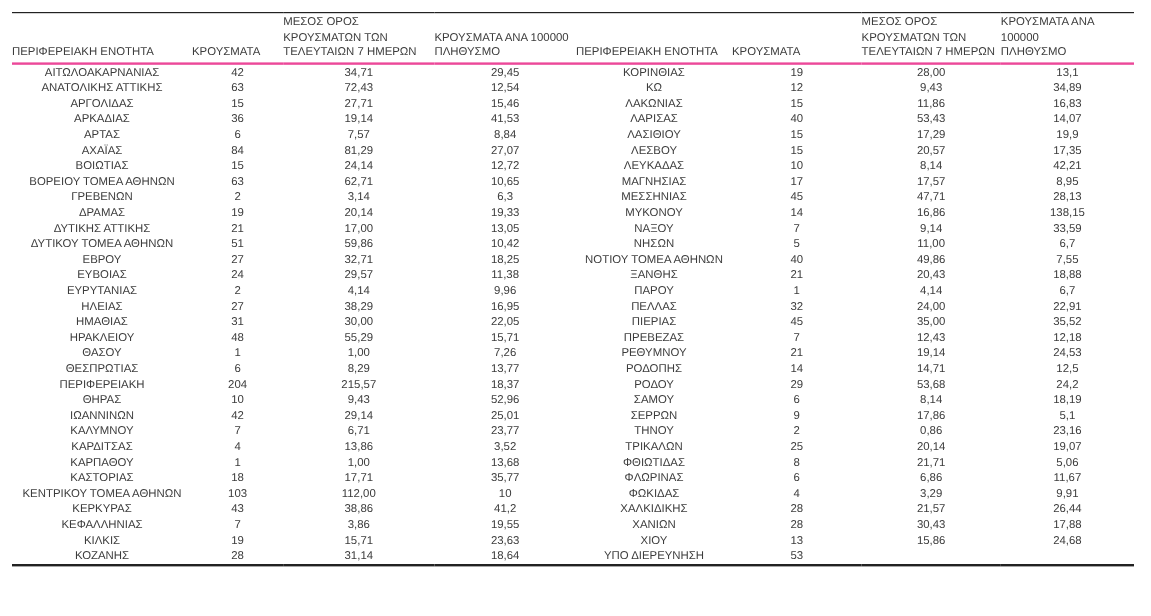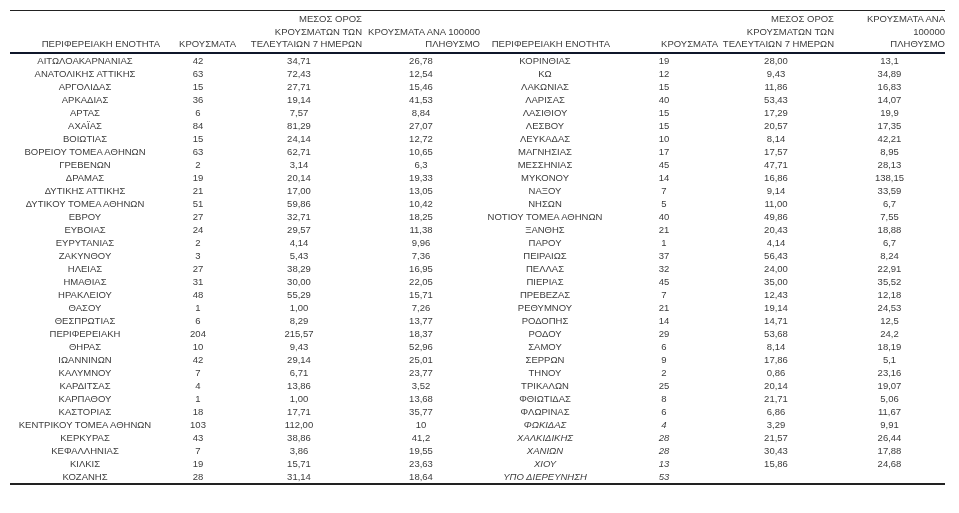--- a/index.html
+++ b/index.html
@@ -21,36 +21,35 @@
     width: 935px;
     margin: 10px 0 0 10px;
     font-size: 9.5px;
     color: #3c3c3c;
     border-top: 1.5px solid #222222;
     border-bottom: 2px solid #222222;
   }
   table.cases-table thead th {
     font-weight: normal;
     vertical-align: bottom;
-    text-align: right;
-    border-bottom: 2px solid #0f172a;
+    text-align: left;
+    border-bottom: 2px solid #ec4899;
     padding: 2px 0 1px 0;
     line-height: 12.5px;
     white-space: pre-line;
   }
   table.cases-table tbody td {
     text-align: center;
     height: 13px;
     line-height: 13px;
     padding: 0;
     white-space: nowrap;
     overflow: hidden;
   }
   .italic {
-    font-style: italic;
     margin-top: 39px;
   }
 </style>
 </head>
 <body>
 
 <div class="page">
   <table class="cases-table">
     <colgroup>
       <col style="width:150px">
@@ -78,21 +77,21 @@
 ΤΕΛΕΥΤΑΙΩΝ 7 ΗΜΕΡΩΝ</th>
         <th>ΚΡΟΥΣΜΑΤΑ ΑΝΑ 100000
 ΠΛΗΘΥΣΜΟ</th>
       </tr>
     </thead>
     <tbody>
         <tr>
           <td>ΑΙΤΩΛΟΑΚΑΡΝΑΝΙΑΣ</td>
           <td>42</td>
           <td>34,71</td>
-          <td>26,78</td>
+          <td>29,45</td>
           <td>ΚΟΡΙΝΘΙΑΣ</td>
           <td>19</td>
           <td>28,00</td>
           <td>13,1</td>
         </tr>
         <tr>
           <td>ΑΝΑΤΟΛΙΚΗΣ ΑΤΤΙΚΗΣ</td>
           <td>63</td>
           <td>72,43</td>
           <td>12,54</td>
@@ -225,30 +224,20 @@
           <td>ΕΥΡΥΤΑΝΙΑΣ</td>
           <td>2</td>
           <td>4,14</td>
           <td>9,96</td>
           <td>ΠΑΡΟΥ</td>
           <td>1</td>
           <td>4,14</td>
           <td>6,7</td>
         </tr>
         <tr>
-          <td>ΖΑΚΥΝΘΟΥ</td>
-          <td>3</td>
-          <td>5,43</td>
-          <td>7,36</td>
-          <td>ΠΕΙΡΑΙΩΣ</td>
-          <td>37</td>
-          <td>56,43</td>
-          <td>8,24</td>
-        </tr>
-        <tr>
           <td>ΗΛΕΙΑΣ</td>
           <td>27</td>
           <td>38,29</td>
           <td>16,95</td>
           <td>ΠΕΛΛΑΣ</td>
           <td>32</td>
           <td>24,00</td>
           <td>22,91</td>
         </tr>
         <tr>

